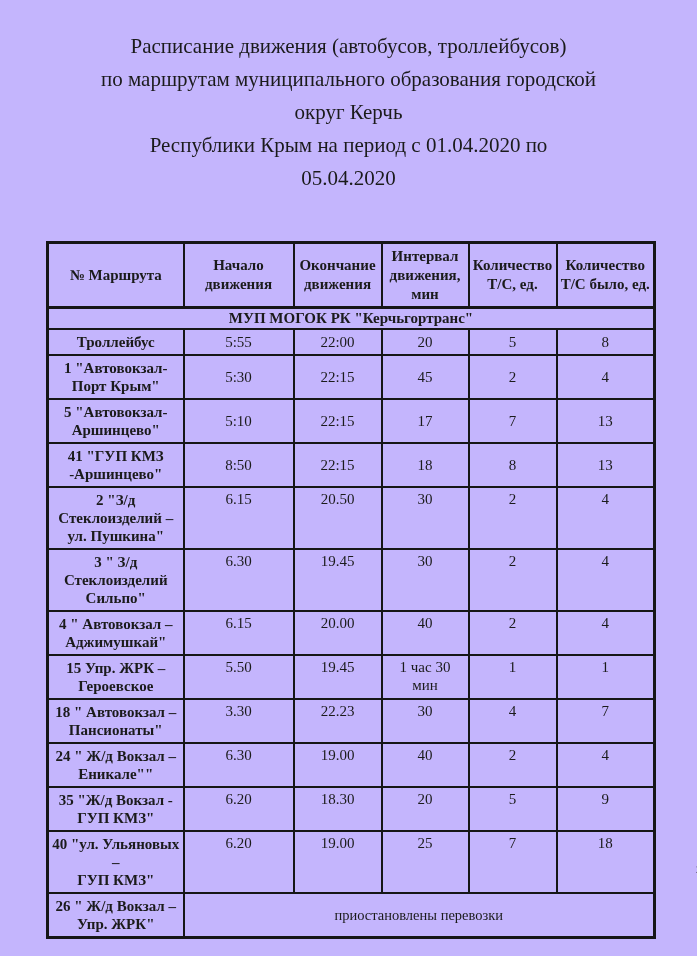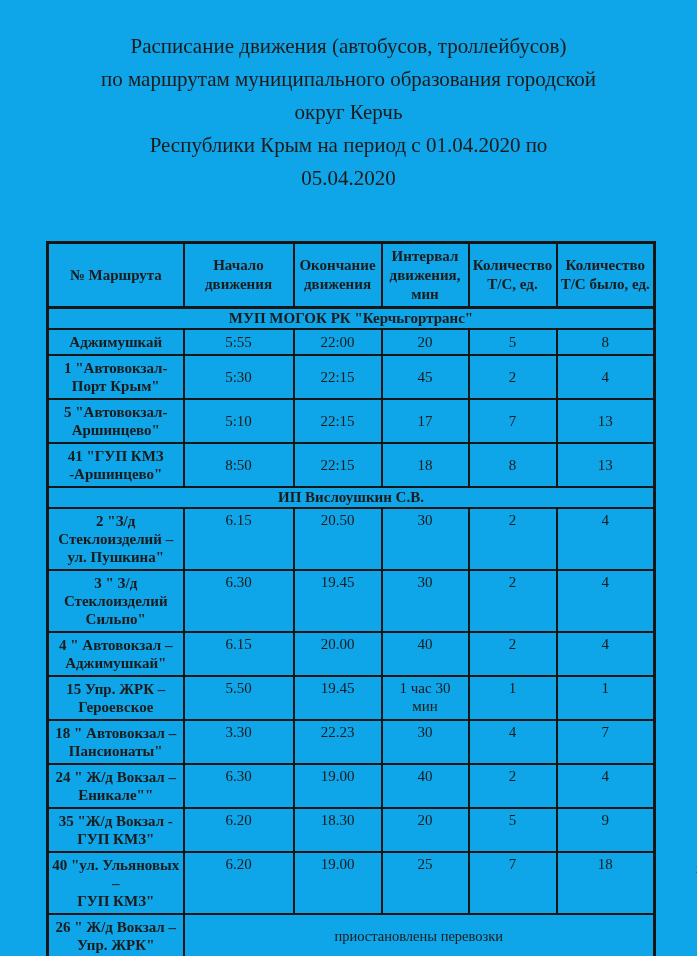--- a/index.html
+++ b/index.html
@@ -1,20 +1,20 @@
 <!DOCTYPE html>
 <html><head>
 <meta charset="utf-8">
 <style>
   html, body { margin: 0; padding: 0; background: #ffffff; }
   .page {
     position: relative;
     width: 697px;
     height: 956px;
-    background: #0ea5e9;
+    background: #c4b5fd;
     font-family: "Liberation Serif", serif;
     color: #1b1b1b;
     overflow: hidden;
   }
   .doc-title {
     position: absolute;
     top: 30px;
     left: 28px;
     width: 641px;
     text-align: center;
@@ -102,21 +102,21 @@
         <th>Интервал движения, мин</th>
         <th>Количество Т/С, ед.</th>
         <th>Количество Т/С было, ед.</th>
       </tr>
 
       <tr class="section">
         <td colspan="6">МУП МОГОК РК "Керчьгортранс"</td>
       </tr>
 
       <tr class="s1">
-        <td class="route">Аджимушкай</td>
+        <td class="route">Троллейбус</td>
         <td class="num">5:55</td>
         <td class="num">22:00</td>
         <td class="num">20</td>
         <td class="num">5</td>
         <td class="num">8</td>
       </tr>
       <tr class="s1">
         <td class="route">1 "Автовокзал-
 Порт Крым"</td>
         <td class="num">5:30</td>
@@ -137,23 +137,20 @@
       <tr class="s1">
         <td class="route">41 "ГУП КМЗ
 -Аршинцево"</td>
         <td class="num">8:50</td>
         <td class="num">22:15</td>
         <td class="num">18</td>
         <td class="num">8</td>
         <td class="num">13</td>
       </tr>
 
-      <tr class="section">
-        <td colspan="6">ИП Вислоушкин С.В.</td>
-      </tr>
 
       <tr class="s2">
         <td class="route">2 "З/д
 Стеклоизделий –
 ул. Пушкина"</td>
         <td class="num">6.15</td>
         <td class="num">20.50</td>
         <td class="num">30</td>
         <td class="num">2</td>
         <td class="num">4</td>

